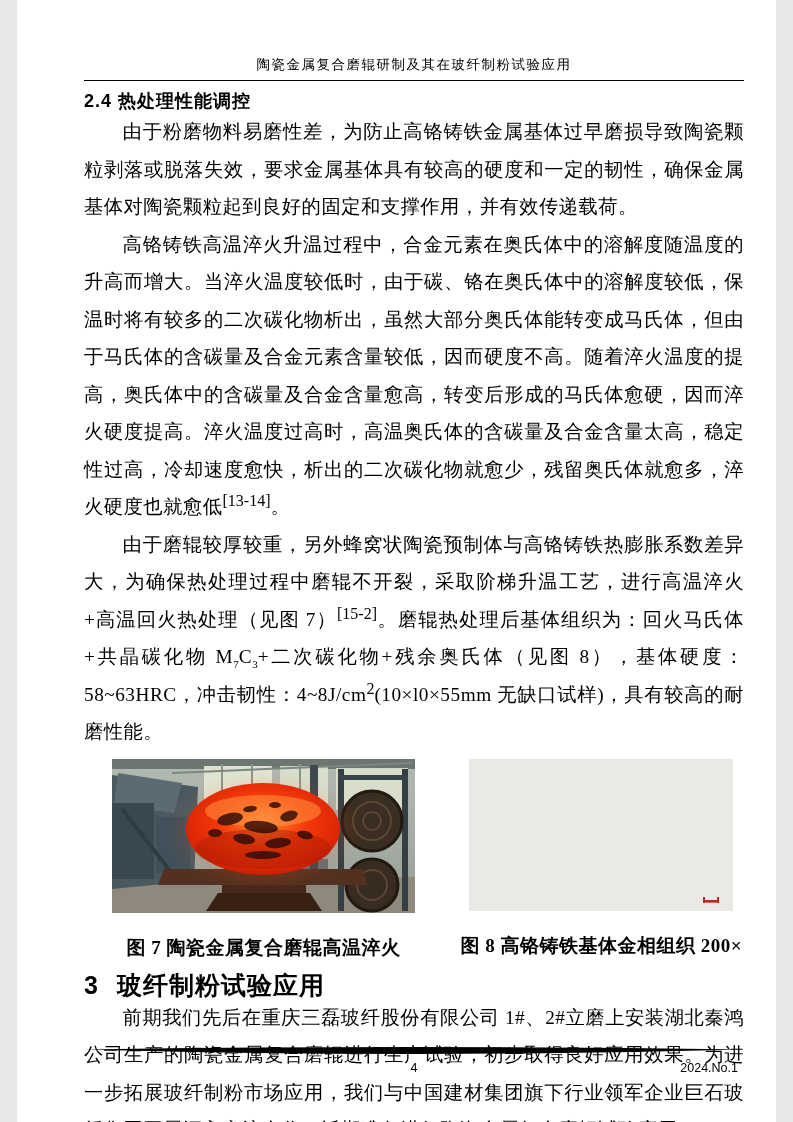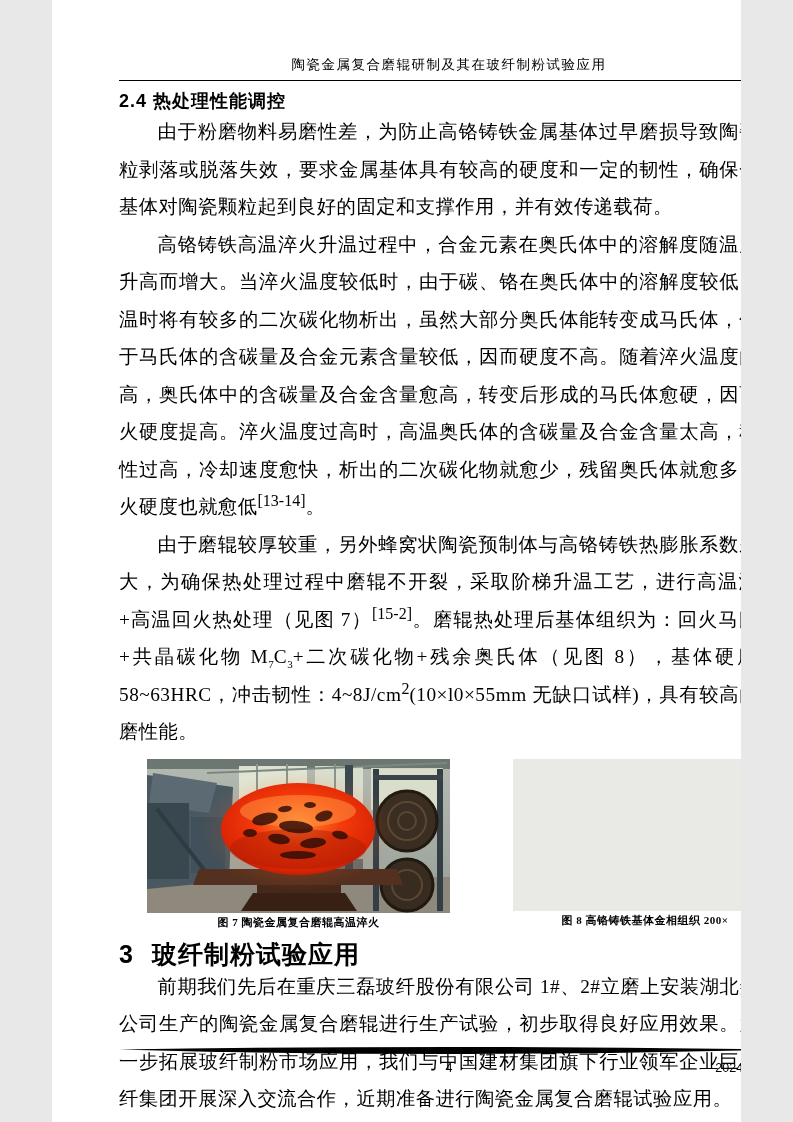--- a/index.html
+++ b/index.html
@@ -1,17 +1,17 @@
 <!DOCTYPE html>
 <html lang="zh"><head>
 <meta charset="utf-8">
 <style>
   html,body { margin:0; padding:0; background:#e8e8e8; }
   .page {
-    position:relative; width:689px; height:1122px; margin:0 auto;
+    position:relative; width:759px; height:1122px; margin:0 auto;
     background:#ffffff; color:#000;
     font-family:"Liberation Serif","DejaVu Serif",serif;
     overflow:hidden;
   }
   .content { position:absolute; left:67px; top:0; width:660px; }
 
   
   .hdr { padding-top:56px; text-align:center; font-size:13.5px; letter-spacing:1.5px; }
   .hdr-rule { border-bottom:1.6px solid #000; margin-top:6px; }
 
@@ -35,21 +35,21 @@
   }
   p.body sup { font-size:16px; line-height:0; vertical-align:super; letter-spacing:0; }
   p.body sub { font-size:11px; line-height:0; vertical-align:sub; letter-spacing:0; }
 
   
   .figrow { display:flex; justify-content:space-between; align-items:flex-start;
             padding:8px 2px 0 28px; }
   .figbox { display:flex; flex-direction:column; align-items:center; }
   .figbox svg { display:block; }
   .caption {
-    font-weight:bold; font-size:11px; margin-top:2px; text-align:center;
+    font-weight:bold; font-size:19px; margin-top:22px; text-align:center;
     letter-spacing:0.5px; font-family:"Liberation Serif","DejaVu Serif",serif;
   }
 
   
   .footer { position:absolute; left:67px; top:1044px; width:660px; }
   .footer svg { display:block; width:660px; height:16px; }
   .footer-meta { position:relative; height:20px; margin-top:1px;
                  font-family:"Liberation Sans","DejaVu Sans",sans-serif; font-size:12.5px; }
   .footer-meta .pageno { position:absolute; left:0; right:0; text-align:center; }
   .footer-meta .issue  { position:absolute; right:6px; }

